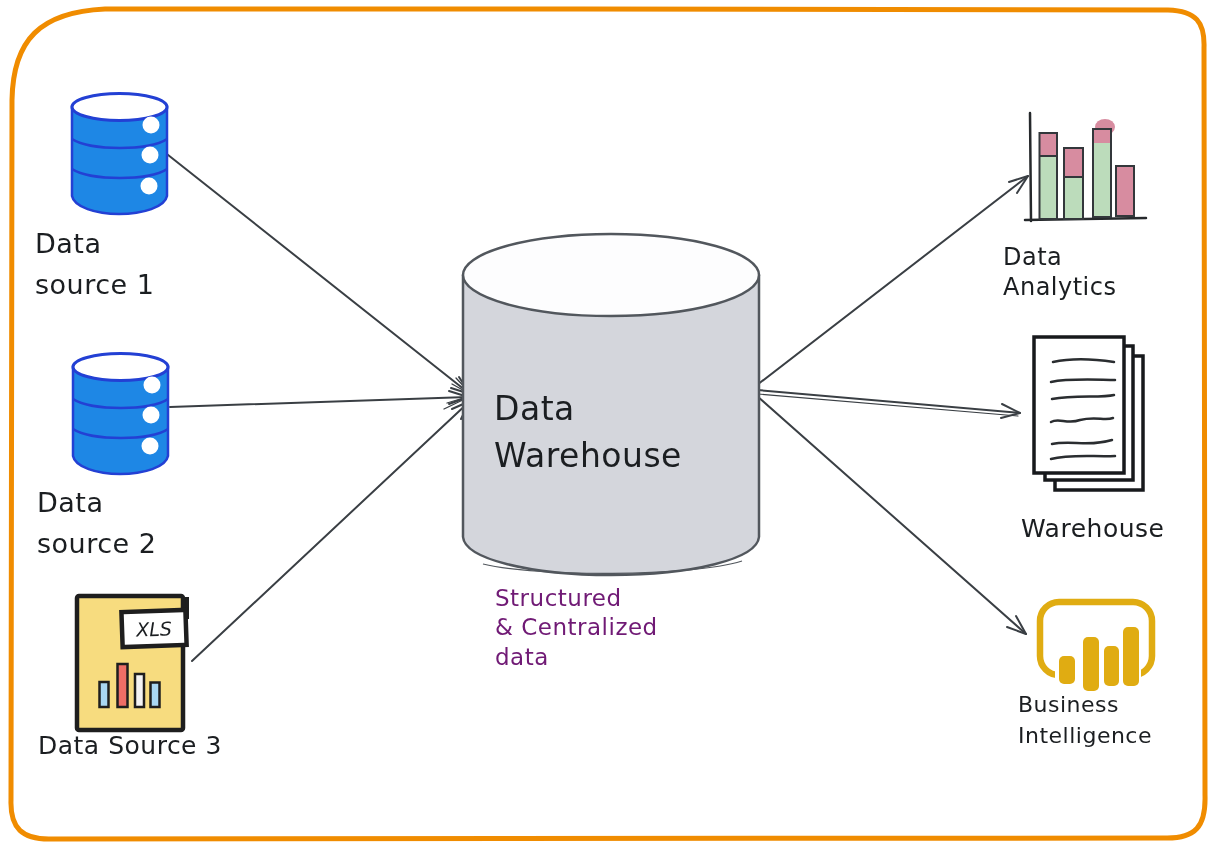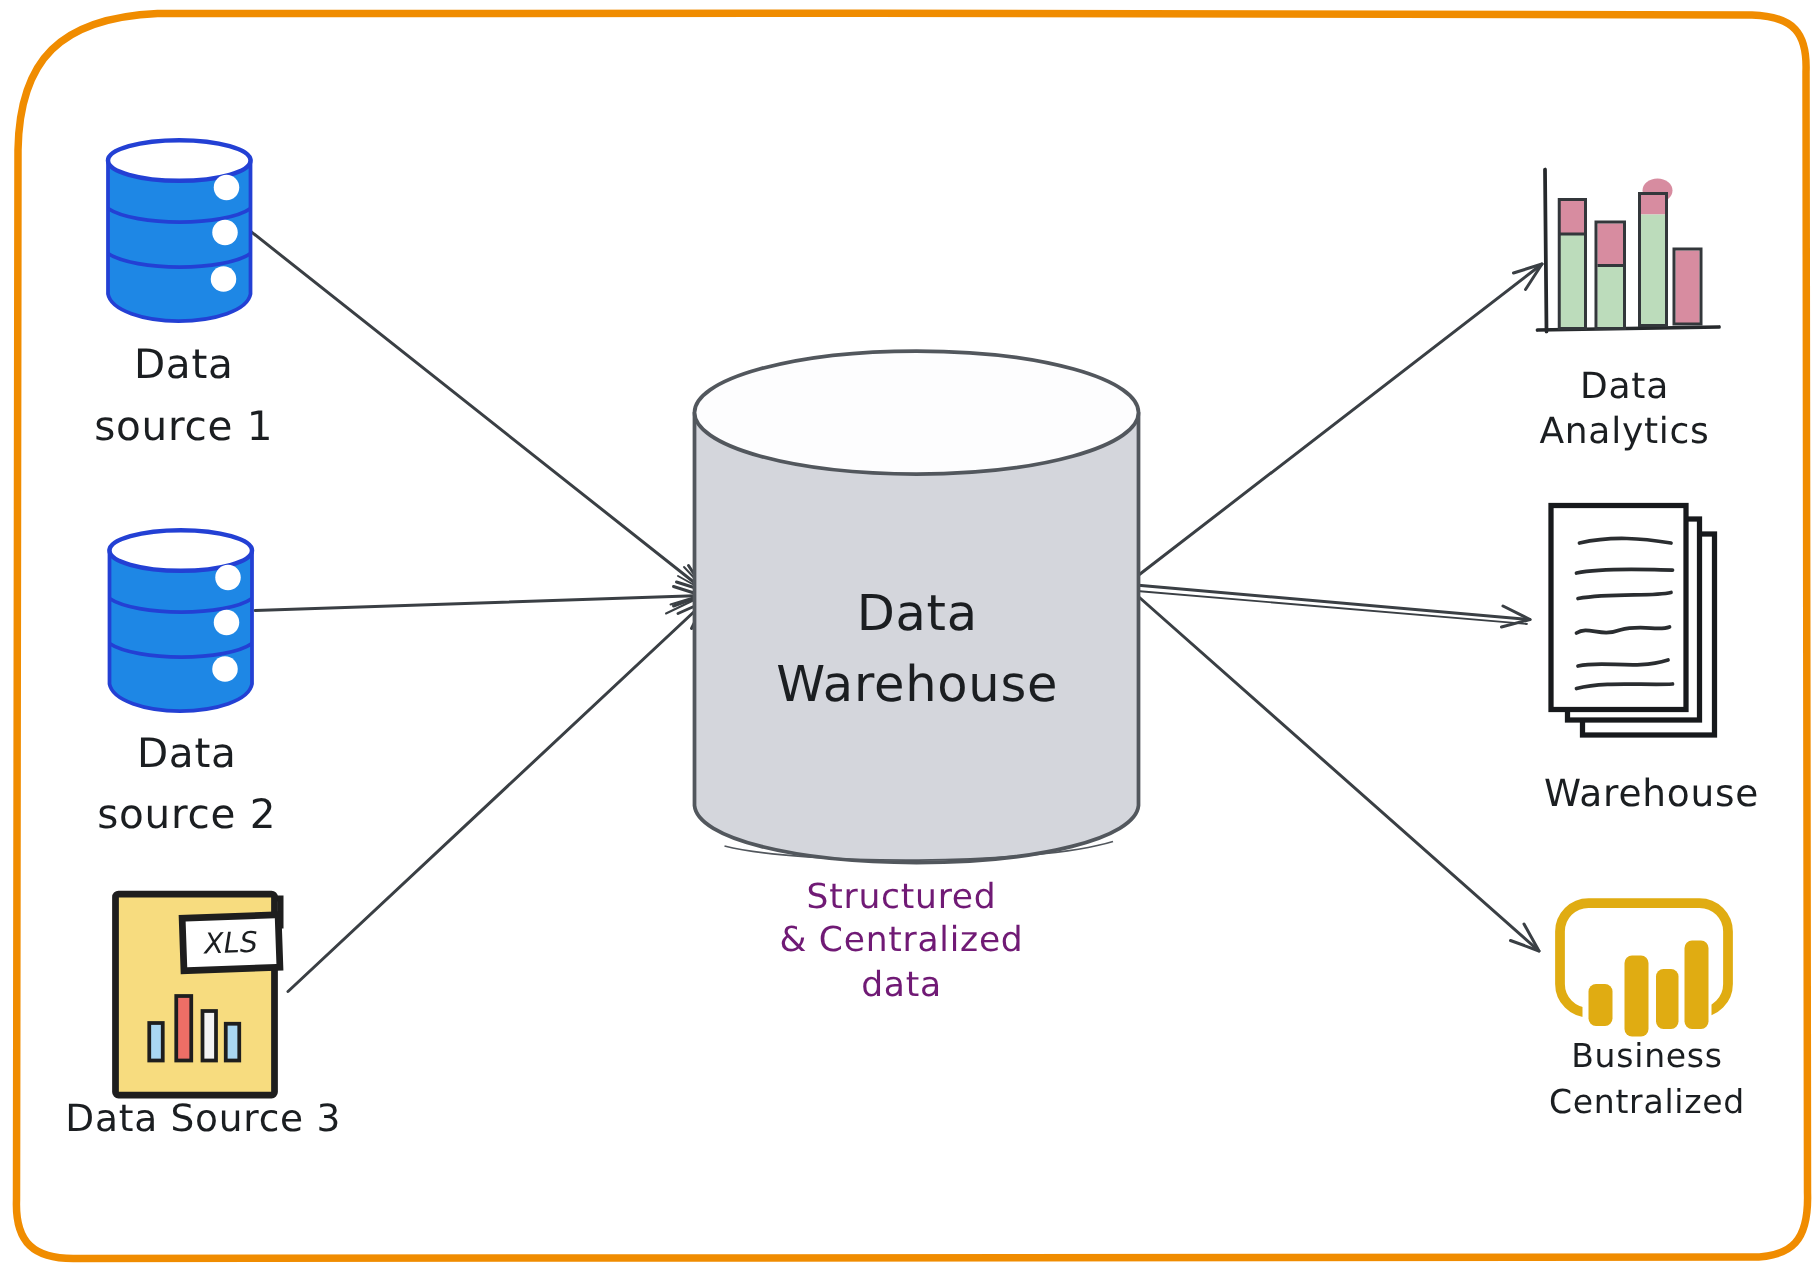--- a/index.html
+++ b/index.html
@@ -7,21 +7,20 @@
     position:relative;
     width:1213px;height:847px;
     background:#ffffff;
     overflow:hidden;
     font-family:"DejaVu Sans", sans-serif;
   }
   .canvas svg{position:absolute;left:0;top:0;}
   .lbl{
     position:absolute;
     color:#1b1e21;
-    text-align:center;
     white-space:pre-line;
     letter-spacing:0.5px;
     line-height:1.5;
     user-select:none;
   }
   #lbl-ds1{left:35px;top:224px;width:175px;font-size:27px;}
   #lbl-ds2{left:37px;top:483px;width:175px;font-size:27px;}
   #lbl-ds3{left:38px;top:727px;width:195px;font-size:25px;}
   #lbl-warehouse{left:494px;top:386px;width:235px;font-size:33px;line-height:1.42;}
   #lbl-caption{left:495px;top:584px;width:212px;font-size:23px;line-height:1.28;color:#701a75;font-weight:400;}
@@ -168,15 +167,15 @@
   <div id="xls-badge">XLS</div>
   <div class="lbl" id="lbl-warehouse">Data
 Warehouse</div>
   <div class="lbl" id="lbl-caption">Structured
 &amp; Centralized
 data</div>
   <div class="lbl" id="lbl-analytics">Data
 Analytics</div>
   <div class="lbl" id="lbl-reporting">Warehouse</div>
   <div class="lbl" id="lbl-bi">Business
-Centralized</div>
+Intelligence</div>
 
 </div>
 
 </body></html>

